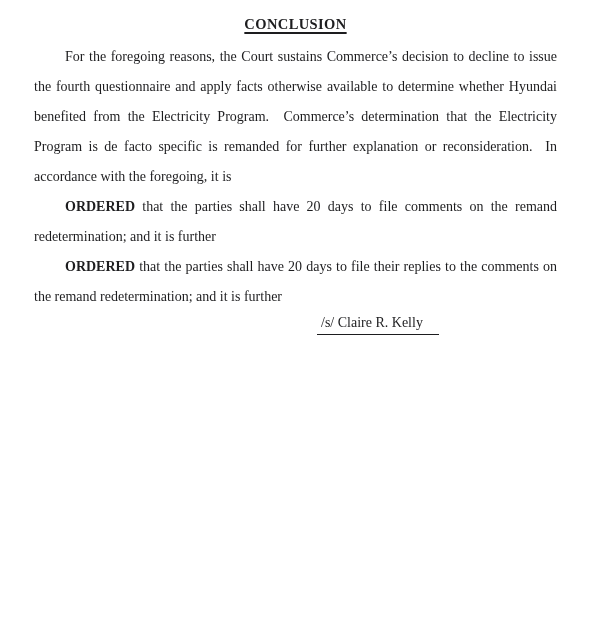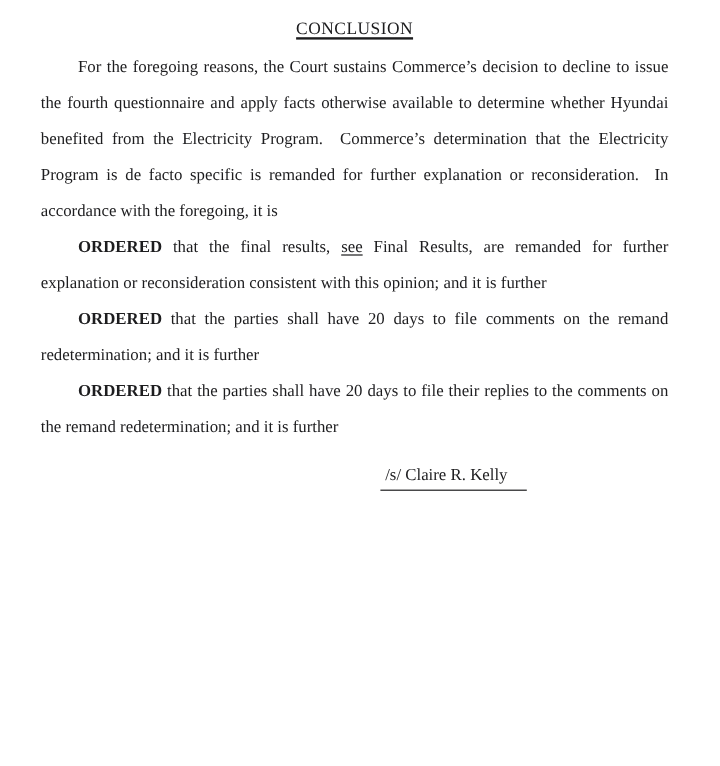--- a/index.html
+++ b/index.html
@@ -10,21 +10,21 @@
     height: 638px;
     background: #ffffff;
     color: #1d1d1f;
     font-family: "Liberation Serif", "DejaVu Serif", serif;
     padding: 12px 43px 0 34px;
     overflow: hidden;
   }
   .heading {
     margin: 0 0 6px 0;
     font-size: 14.5px;
-    font-weight: normal;
+    font-weight: bold;
     line-height: 24px;
     text-align: center;
     letter-spacing: 0.4px;
   }
   .heading .heading-text {
     text-decoration: underline;
     text-decoration-thickness: 1.5px;
     text-underline-offset: 3px;
   }
   .para {
@@ -34,40 +34,39 @@
     text-align: justify;
     text-indent: 31px;
     white-space: pre-wrap;
   }
   .ordered-label { font-weight: bold; }
   .cite {
     text-decoration: underline;
     text-underline-offset: 2px;
   }
   .signature {
-    margin: 14px 0 0 283px;
+    margin: 0 0 0 283px;
     font-size: 14px;
     line-height: 22px;
   }
   .sig-underlined {
     display: inline-block;
     border-bottom: 1px solid #1d1d1f;
     padding: 0 16px 0 4px;
   }
   .sig-name { padding-left: 4px; }
 </style>
 </head>
 <body>
 
 <div class="page">
   <h1 class="heading"><span class="heading-text">CONCLUSION</span></h1>
 
   <p class="para">For the foregoing reasons, the Court sustains Commerce’s decision to decline to issue the fourth questionnaire and apply facts otherwise available to determine whether Hyundai benefited from the Electricity Program.  Commerce’s determination that the Electricity Program is de facto specific is remanded for further explanation or reconsideration.  In accordance with the foregoing, it is</p>
 
-  <p class="para"><strong class="ordered-label">ORDERED</strong><span> that the final results, </span><span class="cite">see</span><span> Final Results, are remanded for further explanation or reconsideration consistent with this opinion; and it is further</span></p>
 
 
   <p class="para"><strong class="ordered-label">ORDERED</strong><span> that the parties shall have 20 days to file comments on the remand redetermination; and it is further</span></p>
 
   <p class="para"><strong class="ordered-label">ORDERED</strong><span> that the parties shall have 20 days to file their replies to the comments on the remand redetermination; and it is further</span></p>
 
 
 
   <div class="signature">
     <div><span class="sig-underlined">/s/ Claire R. Kelly</span></div>

